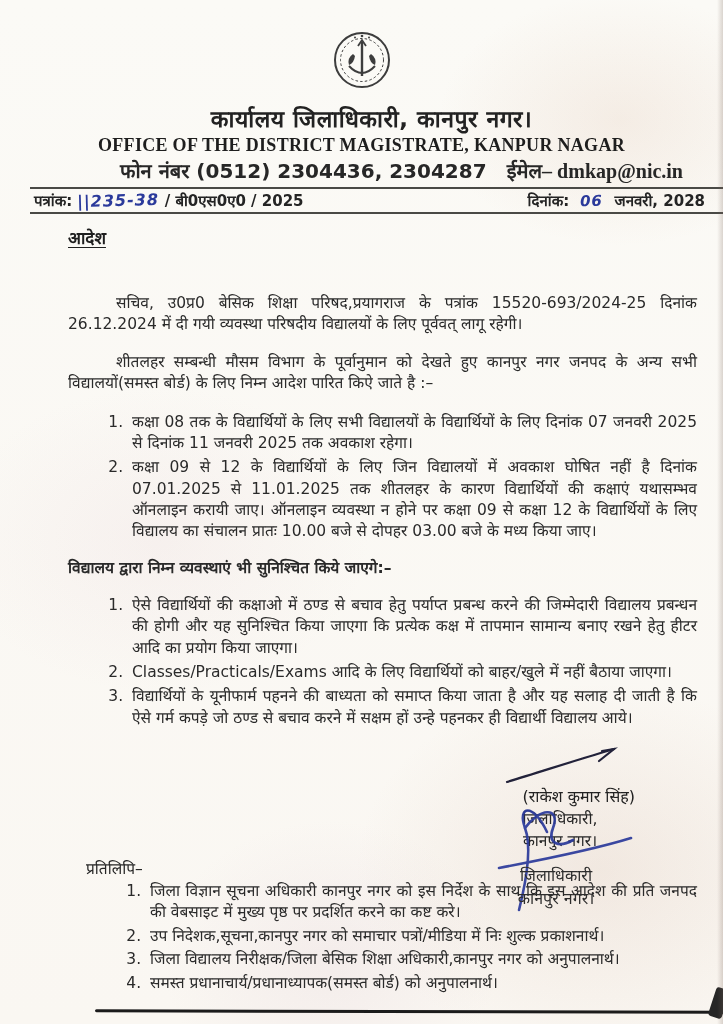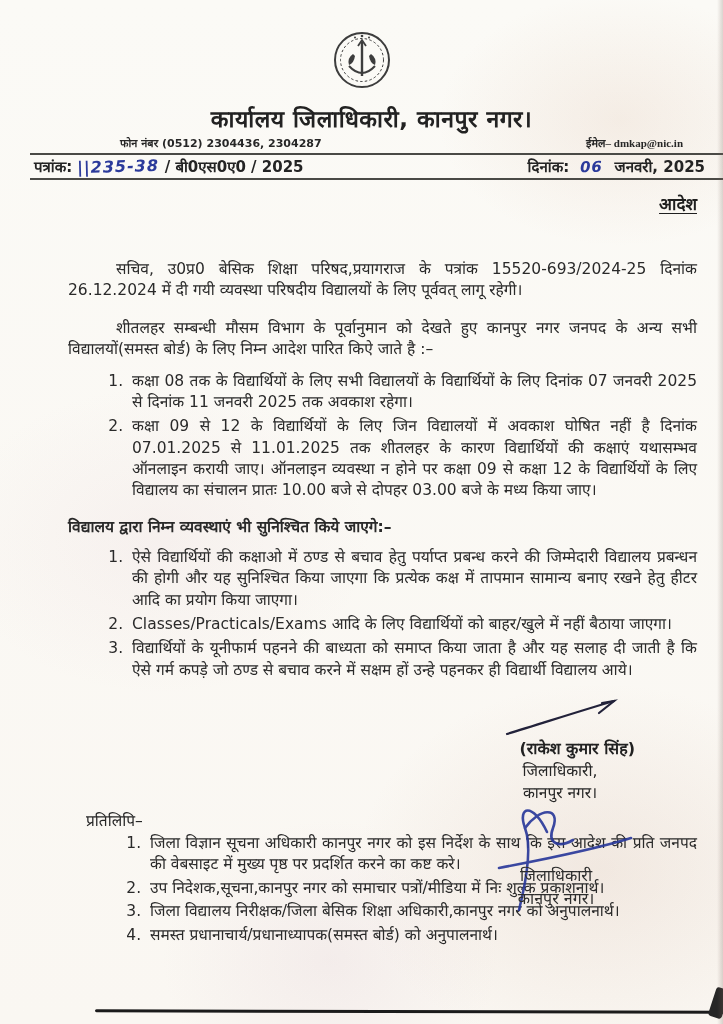--- a/index.html
+++ b/index.html
@@ -24,57 +24,57 @@
   .office-hi{
     text-align:center;font-size:23px;font-weight:bold;letter-spacing:.5px;
     margin-top:4px;color:#222;padding-left:20px;
   }
   .office-en{
     text-align:center;font-family:"Liberation Serif","DejaVu Serif",serif;
     font-size:18px;font-weight:bold;letter-spacing:.3px;color:#1e1e1e;margin-top:1px;
   }
   .contact-row{
     display:flex;justify-content:space-between;
-    padding:0 40px 0 120px;font-size:11px;font-weight:bold;color:#272727;margin-top:1px;
+    padding:0 40px 0 120px;font-size:20px;font-weight:bold;color:#272727;margin-top:1px;
   }
   .contact-row .email{font-family:"Liberation Serif","DejaVu Serif",serif;}
   .ref-row{
     margin:3px 0 0 30px;
     border-top:2px solid #4a4a46;border-bottom:2px solid #4a4a46;
     display:flex;justify-content:space-between;align-items:center;
     padding:1px 18px 2px 4px;font-size:15px;font-weight:bold;color:#242424;
   }
   .hand{
     color:#2b3a9b;font-style:italic;font-weight:bold;
     display:inline-block;transform:rotate(-1.5deg);letter-spacing:1px;
   }
   .ref-left .hand{font-size:16px;}
   .ref-right .hand{margin:0 6px;}
   
   .content{padding:0 26px 0 68px;}
   .order-title{
-    text-align:right;font-size:17px;font-weight:bold;text-decoration:underline;
+    text-align:left;font-size:17px;font-weight:bold;text-decoration:underline;
     text-underline-offset:3px;margin:12px 0 10px 0;color:#1f1f1f;
   }
   .para{font-size:15.5px;line-height:1.38;text-align:justify;color:#2a2a2a;margin-top:44px;}
   .para.indent{text-indent:48px;}
   .para + .para{margin-top:16px;}
-  ol.num-list{margin:10px 0 0 0;padding-left:60px;}
+  ol.num-list{margin:17px 0 0 0;padding-left:60px;}
   ol.num-list li{
     font-size:15.5px;line-height:1.38;text-align:justify;color:#2a2a2a;
     padding-left:4px;margin-bottom:3px;
   }
   .arr-intro{font-size:15.5px;font-weight:bold;margin-top:13px;color:#2a2a2a;}
   
   .sig-block{
     margin-top:16px;display:flex;flex-direction:column;align-items:flex-end;
     padding-right:62px;position:relative;
   }
   .sig-stroke{margin-right:14px;margin-bottom:-4px;}
-  .sig-name{font-size:16px;font-weight:bold;color:#222;}
+  .sig-name{font-size:16px;font-weight:normal;color:#222;}
   .sig-line{font-size:15.5px;color:#262626;text-align:center;width:150px;}
   
   .copies{margin-top:6px;}
   .copies-heading{font-size:15.5px;color:#262626;padding-left:18px;}
   ol.copy-list{margin:2px 0 0 0;padding-left:78px;}
   ol.copy-list li{
     font-size:15.5px;line-height:1.38;text-align:justify;color:#2a2a2a;
     padding-left:4px;margin-bottom:2px;
   }
   
@@ -118,36 +118,37 @@
           <path d="M40 28 q6 4 4 11 q-5 -2 -6 -9 z" fill="#3d3d3d" stroke="none"></path>
           <circle cx="31" cy="10" r="1.3" fill="#3d3d3d" stroke="none"></circle>
           <circle cx="24" cy="11.5" r="1" fill="#3d3d3d" stroke="none"></circle>
           <circle cx="38" cy="11.5" r="1" fill="#3d3d3d" stroke="none"></circle>
         </g>
       </svg>
     </span>
   </div>
 
   <div class="office-hi">कार्यालय जिलाधिकारी, कानपुर नगर।</div>
+  <div class="office-en">OFFICE OF THE DISTRICT MAGISTRATE, KANPUR NAGAR</div>
 
   <div class="contact-row">
     <span class="phone">फोन नंबर (0512) 2304436, 2304287</span>
     <span class="email">ईमेल– dmkap@nic.in</span>
   </div>
 
   <div class="ref-row">
     <span class="ref-left">
       <span>पत्रांक:</span>
       <span class="hand">||235-38</span>
       <span>/ बी0एस0ए0 / 2025</span>
     </span>
     <span class="ref-right">
       <span>दिनांक:</span>
       <span class="hand">06</span>
-      <span>जनवरी, 2025</span>
+      <span>जनवरी, 2028</span>
     </span>
   </div>
 
   <div class="content">
     <div class="order-title">आदेश</div>
 
     <div class="para indent">सचिव, उ0प्र0 बेसिक शिक्षा परिषद,प्रयागराज के पत्रांक 15520-693/2024-25 दिनांक 26.12.2024 में दी गयी व्यवस्था परिषदीय विद्यालयों के लिए पूर्ववत् लागू रहेगी।</div>
     <div class="para indent">शीतलहर सम्बन्धी मौसम विभाग के पूर्वानुमान को देखते हुए कानपुर नगर जनपद के अन्य सभी विद्यालयों(समस्त बोर्ड) के लिए निम्न आदेश पारित किऐ जाते है :–</div>
 
     <ol class="num-list">

